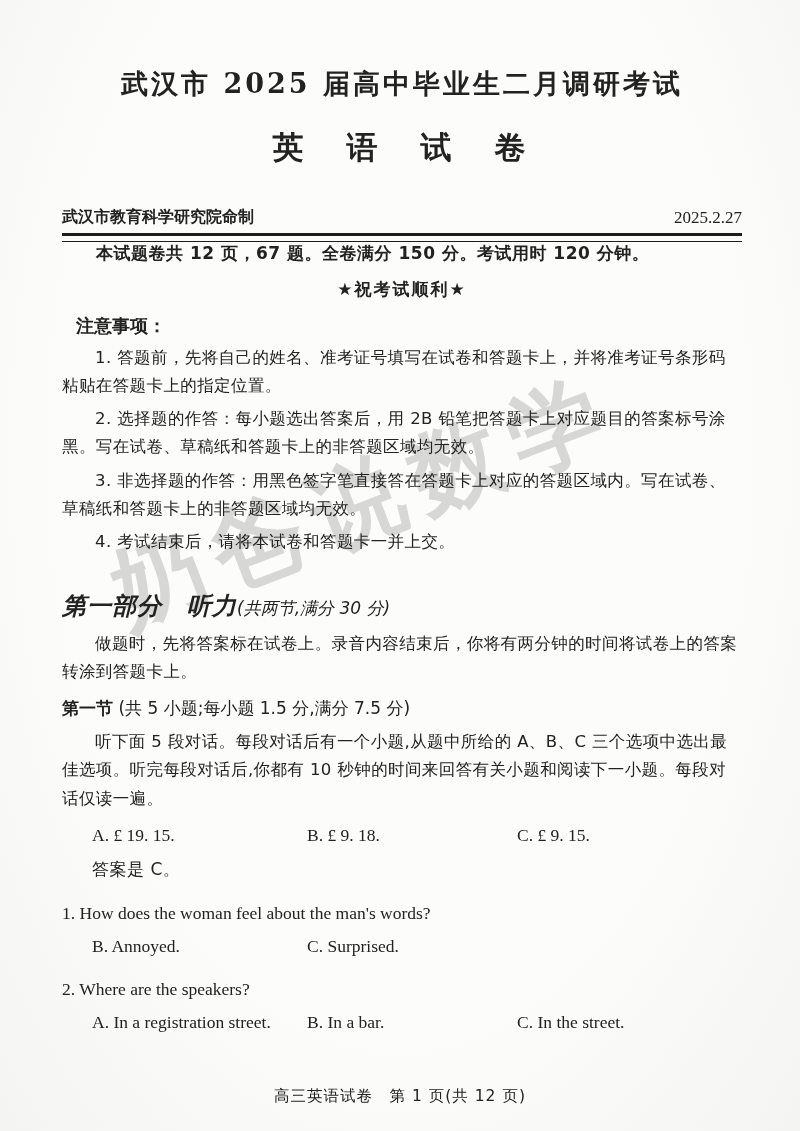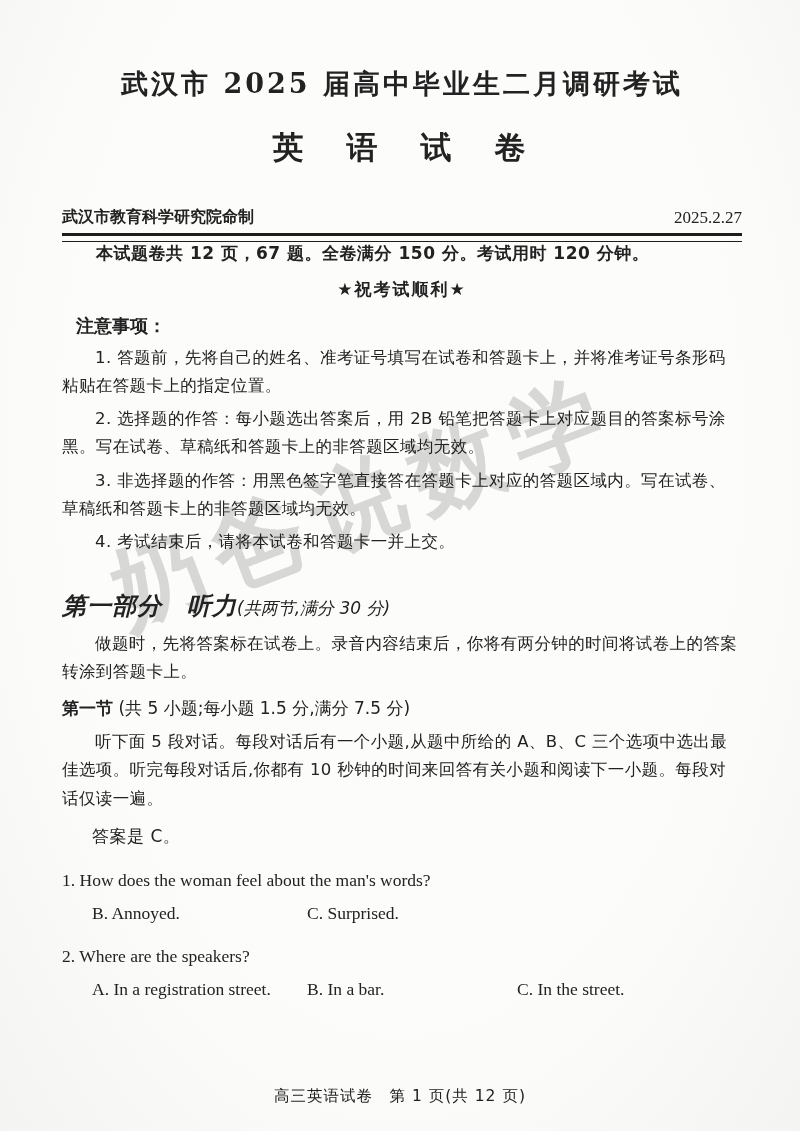--- a/index.html
+++ b/index.html
@@ -129,20 +129,25 @@
 
     <p class="para">做题时，先将答案标在试卷上。录音内容结束后，你将有两分钟的时间将试卷上的答案转涂到答题卡上。</p>
 
     <div class="section-heading">
       <span class="main">第一节</span>
       <span class="note">(共 5 小题;每小题 1.5 分,满分 7.5 分)</span>
     </div>
 
     <p class="para">听下面 5 段对话。每段对话后有一个小题,从题中所给的 A、B、C 三个选项中选出最佳选项。听完每段对话后,你都有 10 秒钟的时间来回答有关小题和阅读下一小题。每段对话仅读一遍。</p>
 
+    <div class="options-row en">
+      <span>A. £ 19. 15.</span>
+      <span>B. £ 9. 18.</span>
+      <span>C. £ 9. 15.</span>
+    </div>
     <p class="answer-line">答案是 C。</p>
 
     <div class="question-block">
       <p class="question-text en">1. How does the woman feel about the man's words?</p>
       <div class="options-row en">
         <span>B. Annoyed.</span>
         <span>C. Surprised.</span>
       </div>
     </div>
 

